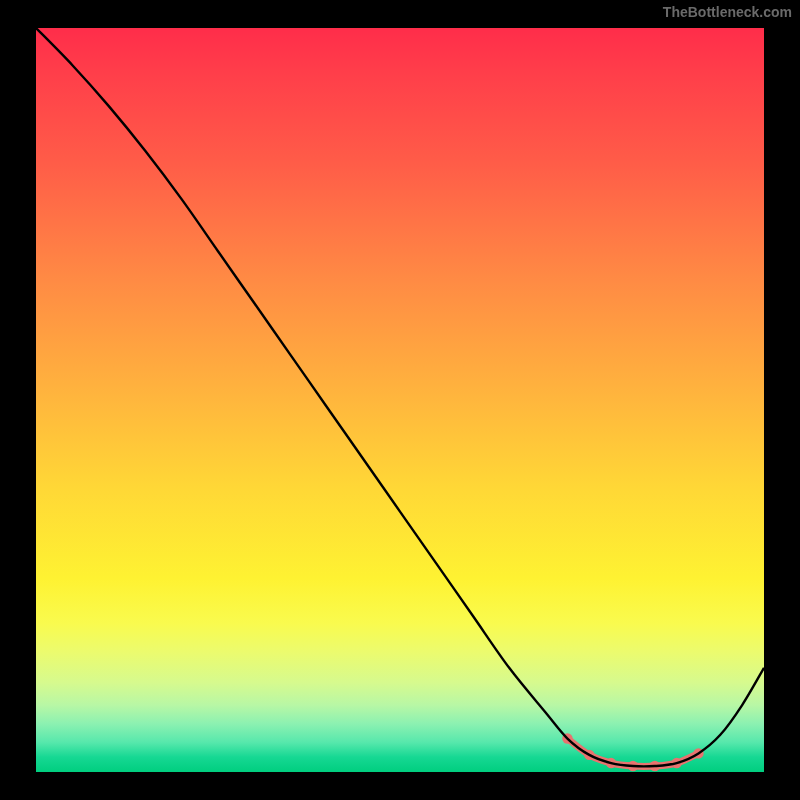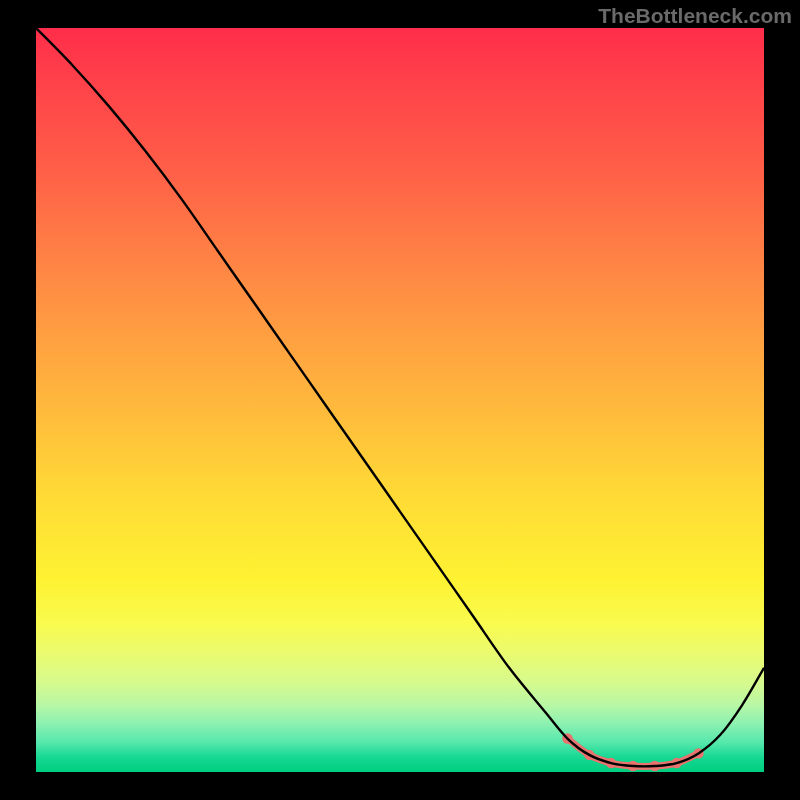--- a/index.html
+++ b/index.html
@@ -46,21 +46,21 @@
     left: 0;
     top: 0;
     width: 728px;
     height: 744px;
   }
   .watermark {
     position: absolute;
     top: 4px;
     right: 8px;
     font-family: Arial, Helvetica, sans-serif;
-    font-size: 21px;
+    font-size: 14px;
     font-weight: bold;
     color: #6a6a6a;
     letter-spacing: 0px;
   }
 </style>
 </head>
 <body>
 
 <div class="chart-container">
   <div class="plot-area"></div>

